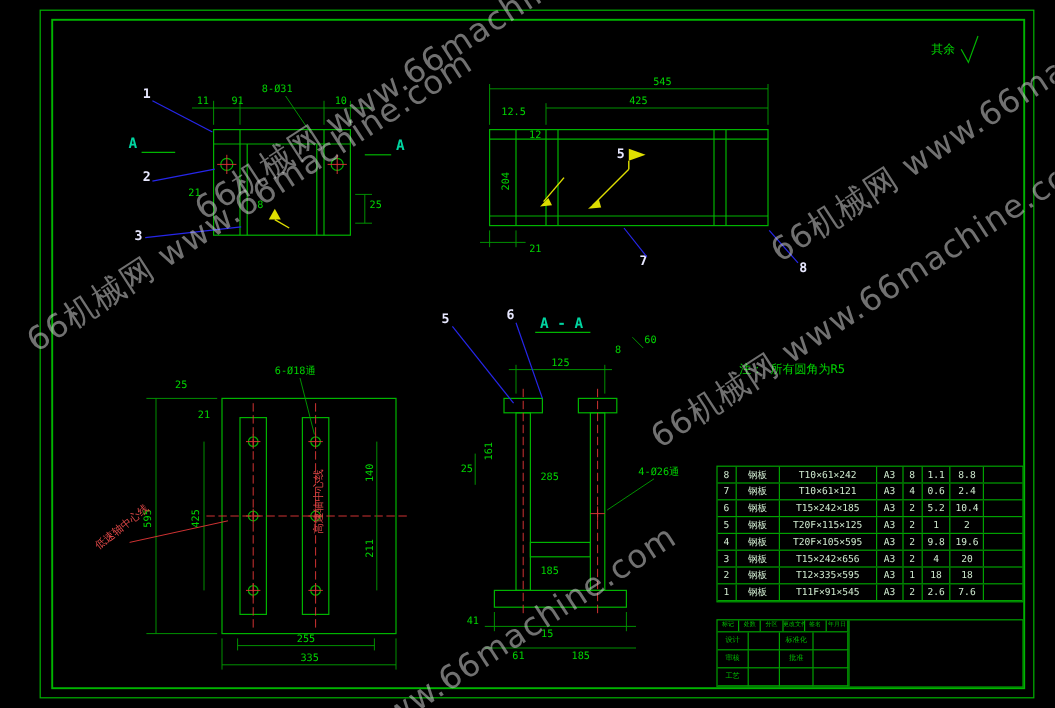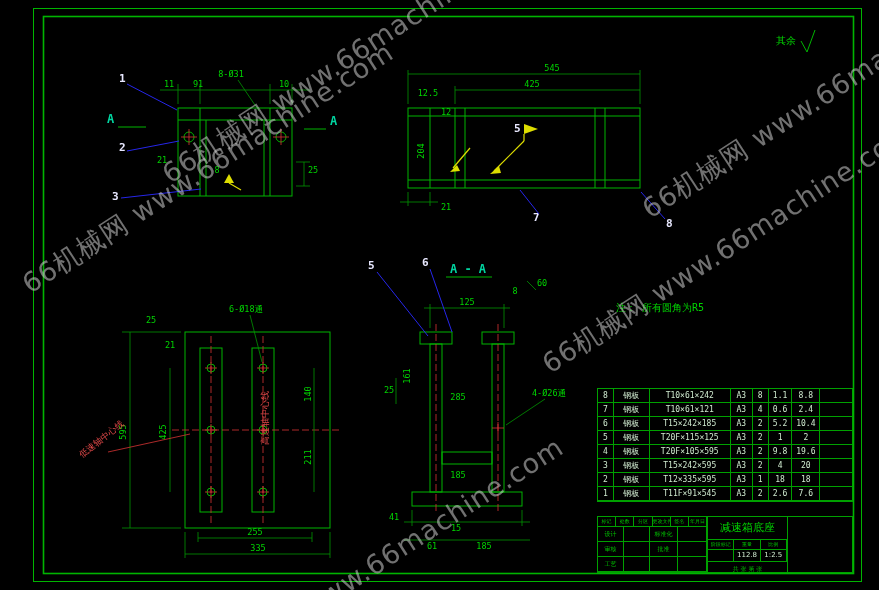--- a/index.html
+++ b/index.html
@@ -323,21 +323,21 @@
           <span class="bom-cell" style="width: 82px;">T20F×105×595</span>
           <span class="bom-cell" style="width: 22px;">A3</span>
           <span class="bom-cell" style="width: 16px;">2</span>
           <span class="bom-cell" style="width: 24px;">9.8</span>
           <span class="bom-cell" style="width: 28px;">19.6</span>
           <span class="bom-cell" style="width: 32px;"></span>
         </div>
         <div class="bom-row">
           <span class="bom-cell" style="width: 16px;">3</span>
           <span class="bom-cell" style="width: 36px;">钢板</span>
-          <span class="bom-cell" style="width: 82px;">T15×242×595</span>
+          <span class="bom-cell" style="width: 82px;">T15×242×656</span>
           <span class="bom-cell" style="width: 22px;">A3</span>
           <span class="bom-cell" style="width: 16px;">2</span>
           <span class="bom-cell" style="width: 24px;">4</span>
           <span class="bom-cell" style="width: 28px;">20</span>
           <span class="bom-cell" style="width: 32px;"></span>
         </div>
         <div class="bom-row">
           <span class="bom-cell" style="width: 16px;">2</span>
           <span class="bom-cell" style="width: 36px;">钢板</span>
           <span class="bom-cell" style="width: 82px;">T12×335×595</span>
@@ -378,29 +378,15 @@
         <span>审核</span>
         <span></span>
         <span>批准</span>
         <span></span>
         <span>工艺</span>
         <span></span>
         <span></span>
         <span></span>
       </div>
     </div>
-    <div class="tb-mid">
-      <div class="tb-name">减速箱底座</div>
-      <div class="tb-swl">
-        <span>阶段标记</span>
-        <span>重量</span>
-        <span>比例</span>
-      </div>
-      <div class="tb-swv">
-        <span></span>
-        <span>112.8</span>
-        <span>1:2.5</span>
-      </div>
-      <div class="tb-sheets">共 张  第 张</div>
-    </div>
   </div>
 
 </div>
 
 </body></html>

